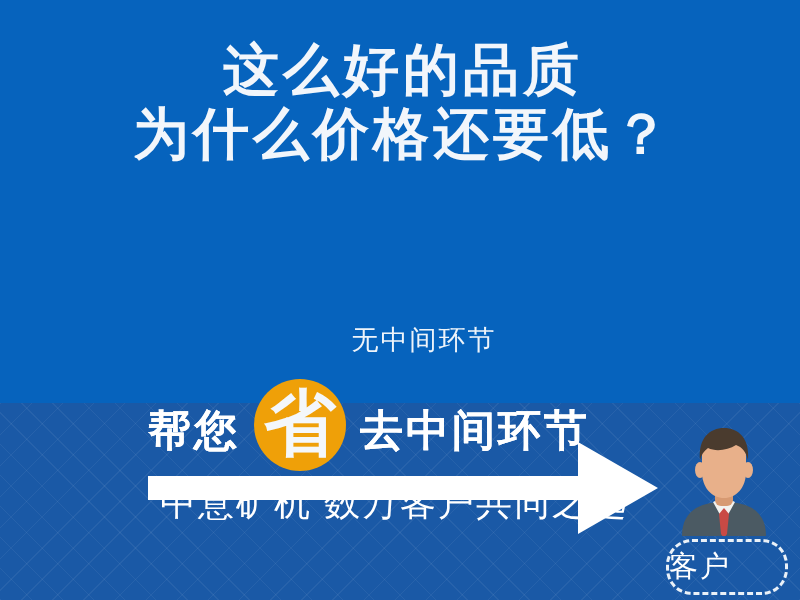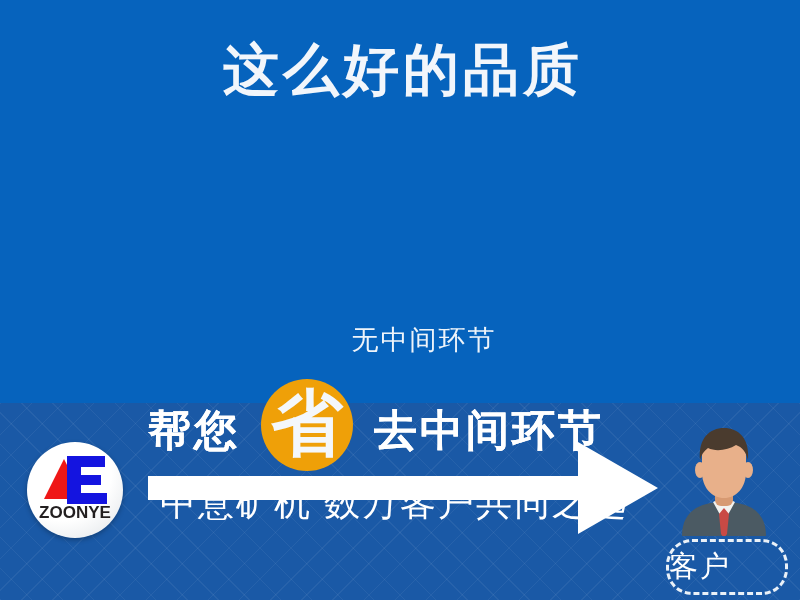--- a/index.html
+++ b/index.html
@@ -53,21 +53,21 @@
 
   
   #no-middle-text{
     position:absolute;left:0;top:322px;width:800px;text-align:center;
     color:#eef4fa;font-size:27px;letter-spacing:2px;margin-left:24px;
   }
 
   
   #save-row{
     position:absolute;left:148px;top:398px;
-    display:flex;align-items:center;height:66px;gap:7px;
+    display:flex;align-items:center;height:66px;
   }
   #save-row .bold-cn{
     color:#ffffff;font-size:43px;font-weight:bold;letter-spacing:3px;
     white-space:nowrap;
     text-shadow:0 0 0 #fff;
   }
   #save-circle{
     width:92px;height:92px;border-radius:50%;
     background:#efa008;
     margin:0 14px;
@@ -117,20 +117,21 @@
 </head>
 <body>
 
 <div id="banner">
 
   <div id="top-region"></div>
   <div id="bottom-region"></div>
 
   <div id="headline">
     <span class="hl-line">这么好的品质</span>
+    <span class="hl-line">为什么价格还要低？</span>
   </div>
 
 
   <div id="no-middle-text">无中间环节</div>
 
   <div id="arrow">
     <svg width="512" height="96" viewBox="0 0 512 96" xmlns="http://www.w3.org/2000/svg">
       <path d="M0 36 L430 36 L430 2 L510 48 L430 94 L430 60 L0 60 Z" fill="#ffffff"></path>
     </svg>
   </div>
@@ -138,27 +139,20 @@
   <div id="save-row">
     <span class="bold-cn">帮您</span>
     <span id="save-circle">
       <span class="sheng">省</span>
     </span>
     <span class="bold-cn">去中间环节</span>
   </div>
 
   <div id="tagline">中意矿机  数万客户共同之选</div>
 
-  <div id="logo">
-    <svg width="96" height="96" viewBox="0 0 96 96" xmlns="http://www.w3.org/2000/svg">
-      <polygon points="37,17 57,57 17,57" fill="#ef1717"></polygon>
-      <path d="M40 14 L78 14 L78 25 L54 25 L54 33 L74 33 L74 43 L54 43 L54 51 L80 51 L80 62 L40 62 Z" fill="#1414e0"></path>
-      <text x="48" y="76" text-anchor="middle" font-family="'Liberation Sans',sans-serif" font-size="17" font-weight="bold" fill="#231f20">ZOONYE</text>
-    </svg>
-  </div>
 
   <div id="customer">
     <svg width="104" height="110" viewBox="0 0 104 110" xmlns="http://www.w3.org/2000/svg">
 
       <path d="M10 110 C10 86 26 76 52 76 C78 76 94 86 94 110 Z" fill="#4b5a63"></path>
 
       <path d="M41 76 L52 96 L63 76 L57 73 L52 80 L47 73 Z" fill="#f2f2ef"></path>
 
       <path d="M52 82 L57 88 L55 108 L52 112 L49 108 L47 88 Z" fill="#c94a45"></path>
 

